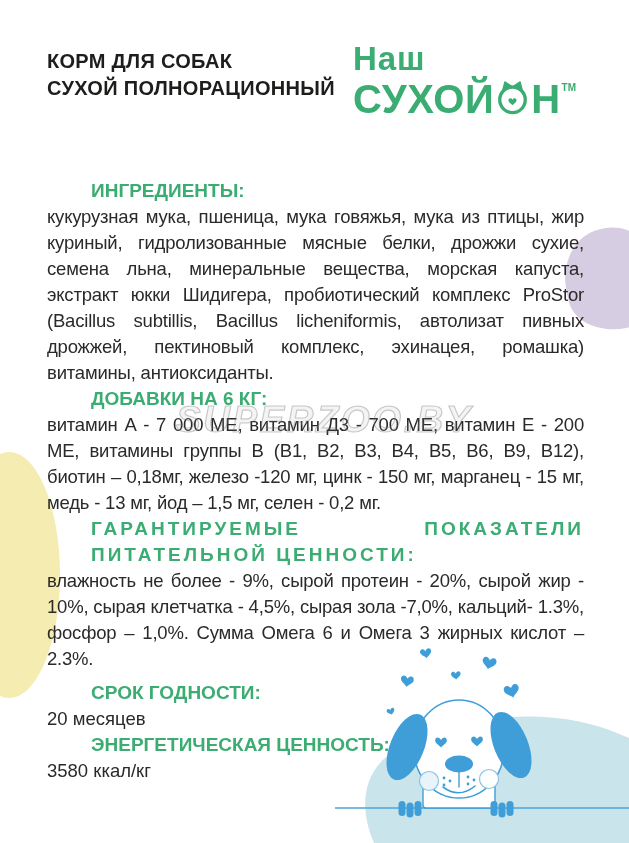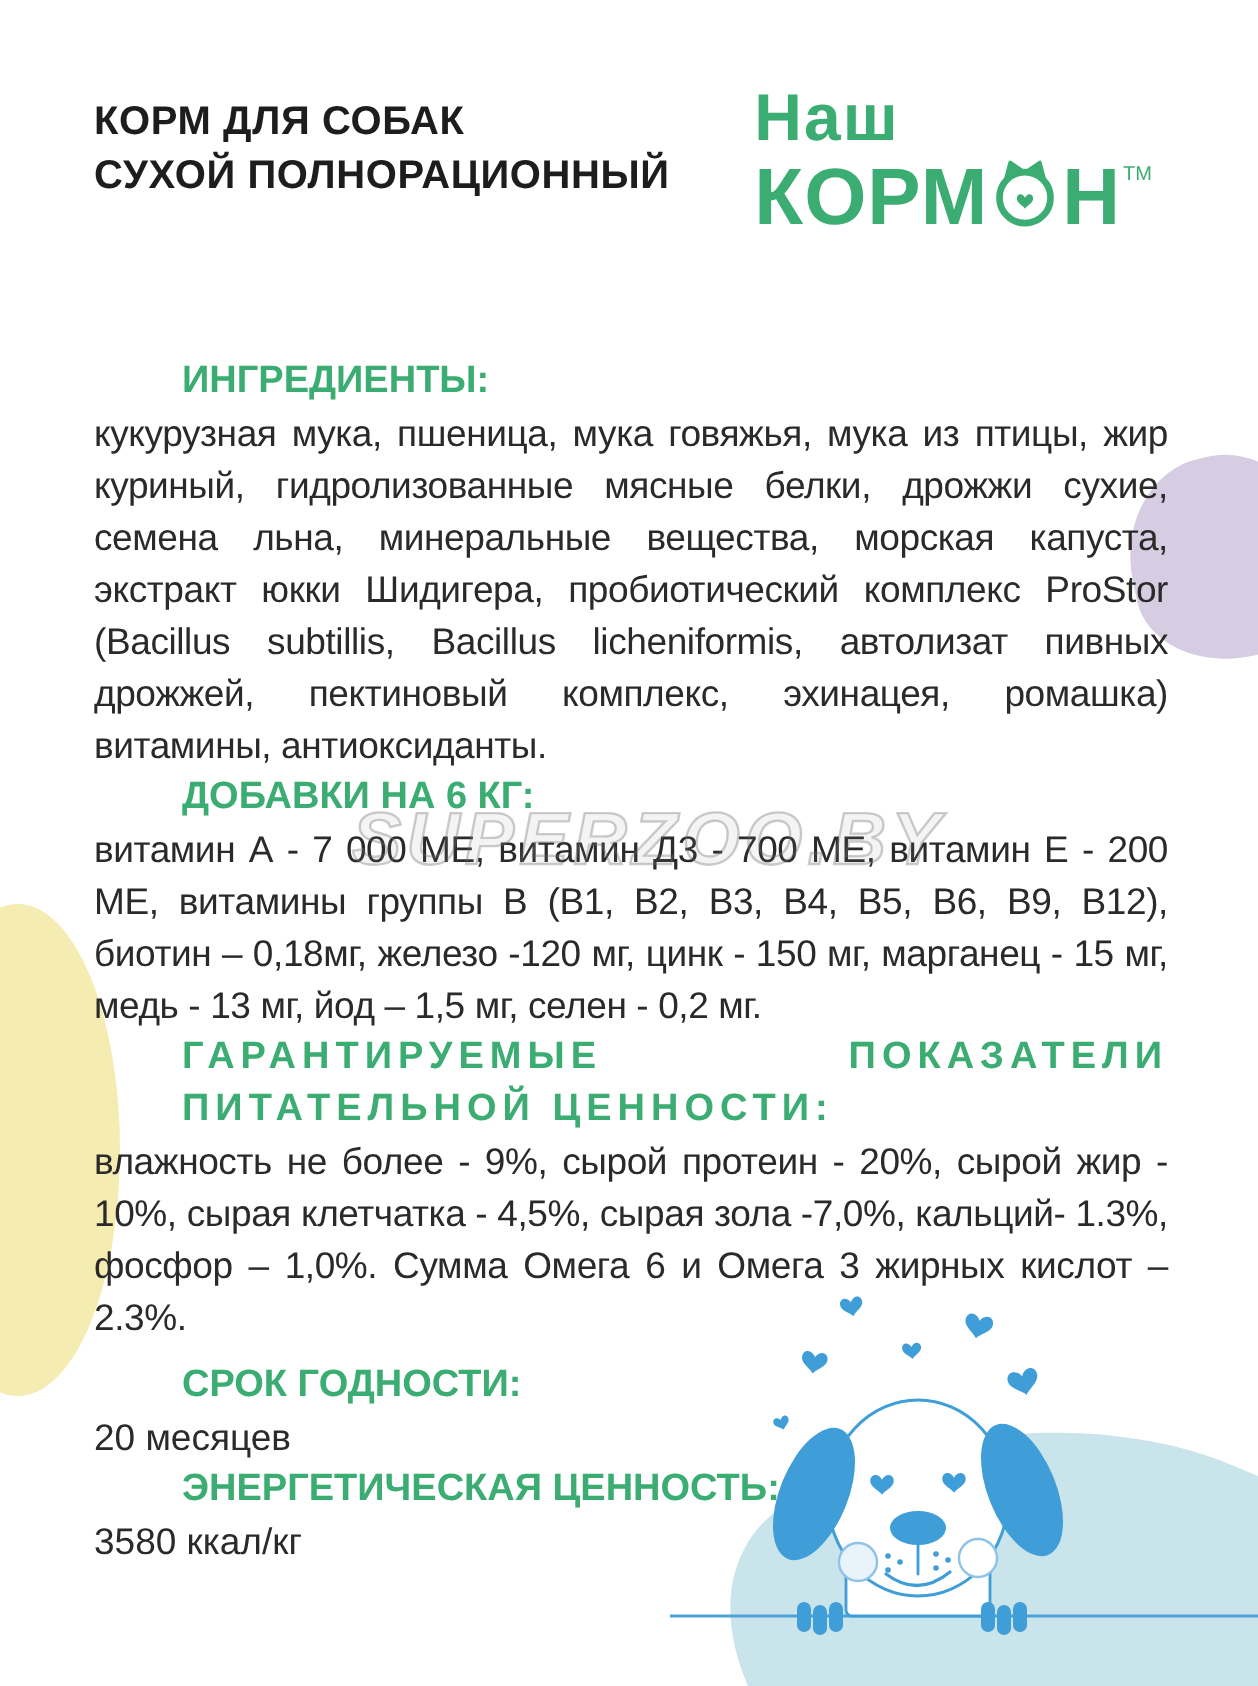--- a/index.html
+++ b/index.html
@@ -28,21 +28,21 @@
 
   .header{display:flex;justify-content:space-between;align-items:flex-start;margin-bottom:46px;}
   .title-block{padding-top:3px;}
   .title-line{font-size:20px;font-weight:bold;line-height:27px;letter-spacing:.3px;color:#1e1d1c;}
   .flavor{font-size:22px;font-weight:bold;line-height:29px;letter-spacing:.8px;color:var(--red);}
 
   .logo{color:var(--green);text-align:left;line-height:1;margin-top:-4px;margin-right:8px;}
   .logo-line1{font-size:33px;font-weight:bold;letter-spacing:1px;line-height:36px;}
   .logo-line2{font-size:40px;font-weight:bold;letter-spacing:.5px;line-height:44px;white-space:nowrap;}
   .logo-line2 svg{vertical-align:-3px;}
-  .logo-tm{display:inline-block;font-size:10px;font-weight:normal;letter-spacing:0;
+  .logo-tm{display:inline-block;font-size:10px;font-weight:bold;letter-spacing:0;
     transform:translateY(-22px);margin-left:1px;}
 
   .heading{color:var(--green);font-weight:bold;font-size:19px;line-height:26px;margin-left:44px;}
   .heading.spread{letter-spacing:3px;text-align:justify;}
   .body-text{font-size:18.5px;line-height:26px;text-align:justify;letter-spacing:-.2px;color:#2b2a29;}
   .section{margin:0;}
   .section.gap{margin-top:8px;}
   .plain{font-size:18.5px;line-height:26px;}
 
   
@@ -121,21 +121,21 @@
   <div class="content">
 
     <div class="header">
       <div class="title-block">
         <div class="title-line">КОРМ ДЛЯ СОБАК</div>
         <div class="title-line">СУХОЙ ПОЛНОРАЦИОННЫЙ</div>
       </div>
 
       <div class="logo">
         <div class="logo-line1">Наш</div>
-        <div class="logo-line2"><span>КОРМ</span><svg width="37" height="37" viewBox="0 0 40 40" xmlns="http://www.w3.org/2000/svg">
+        <div class="logo-line2"><span>СУХОЙ</span><svg width="37" height="37" viewBox="0 0 40 40" xmlns="http://www.w3.org/2000/svg">
               <path d="M9.5 13 L12 3.5 L19 8.2 Z" fill="#3BAC72" stroke="#3BAC72" stroke-width="2" stroke-linejoin="round"></path>
               <path d="M30.5 13 L28 3.5 L21 8.2 Z" fill="#3BAC72" stroke="#3BAC72" stroke-width="2" stroke-linejoin="round"></path>
               <circle cx="20" cy="22.5" r="13.8" fill="none" stroke="#3BAC72" stroke-width="3.6"></circle>
               <path d="M20 28.5 C 19 26.8 15.6 25.5 15.6 23 C 15.6 20.9 17.6 20.1 19 21.2 C 19.6 21.7 19.9 22.2 20 22.7 C 20.1 22.2 20.4 21.7 21 21.2 C 22.4 20.1 24.4 20.9 24.4 23 C 24.4 25.5 21 26.8 20 28.5 Z" fill="#3BAC72"></path>
             </svg><span>Н</span><span class="logo-tm">ТМ</span></div>
       </div>
     </div>
 
     <div class="section">
       <div class="heading">ИНГРЕДИЕНТЫ:</div>

